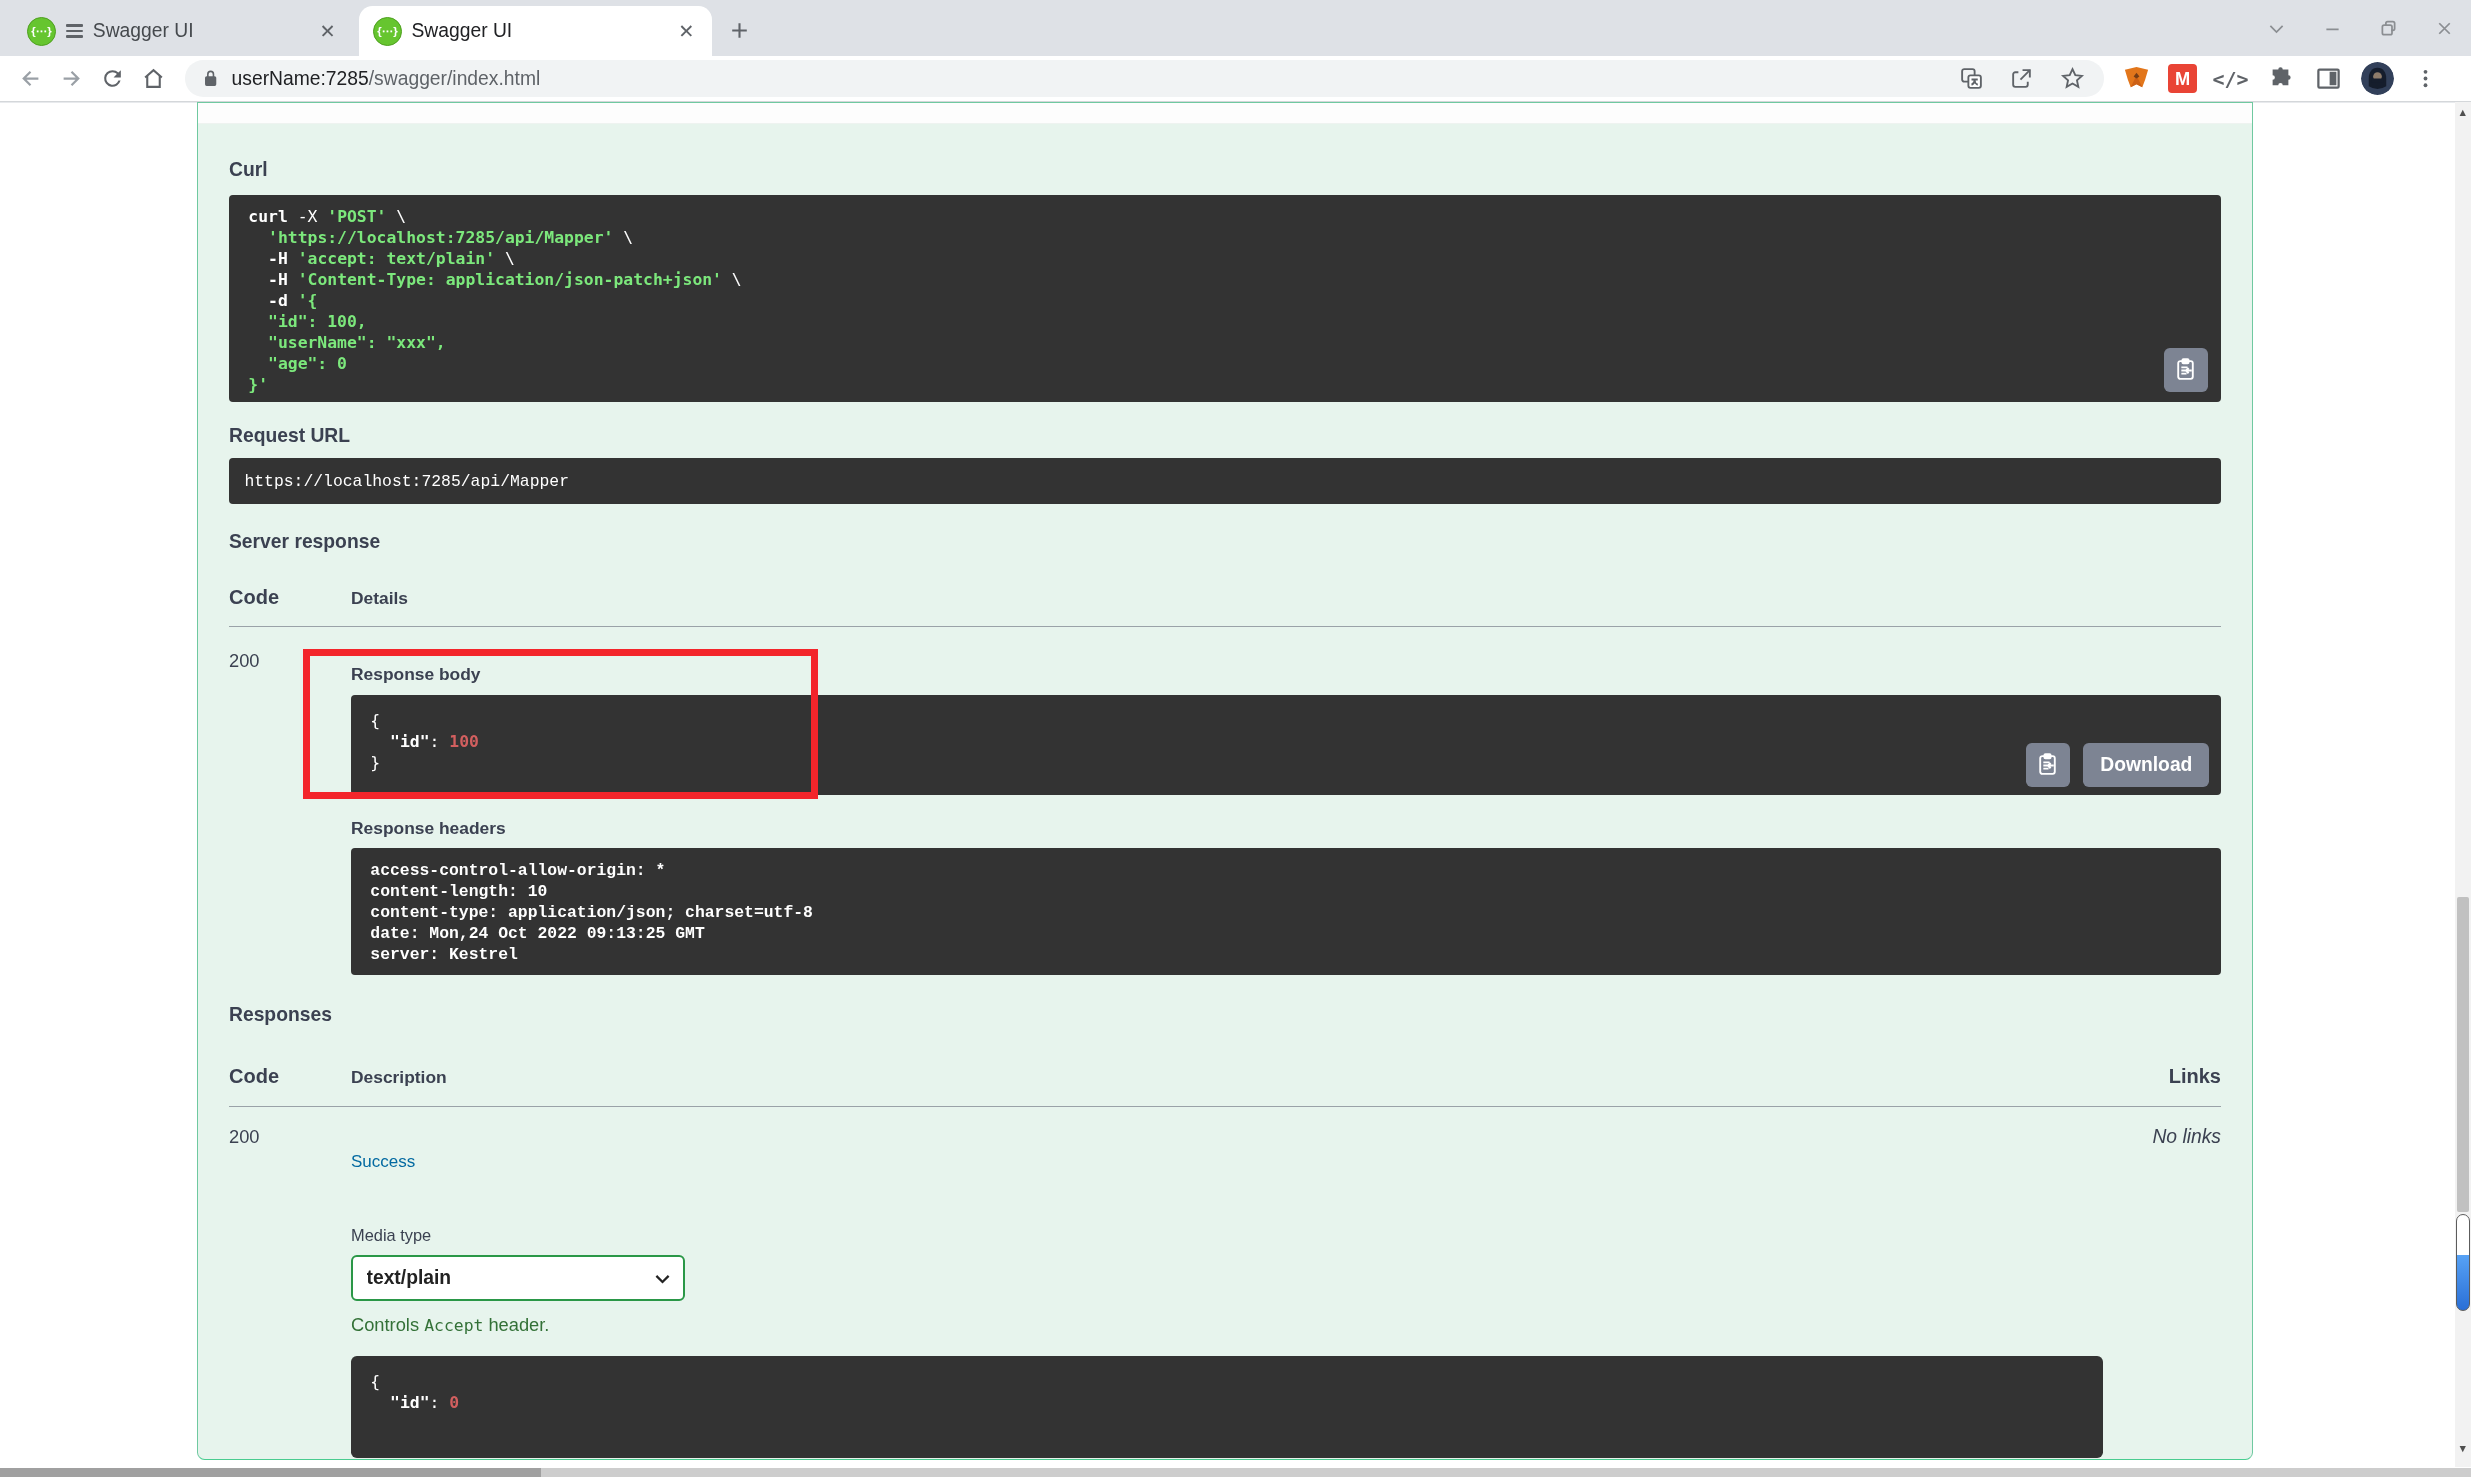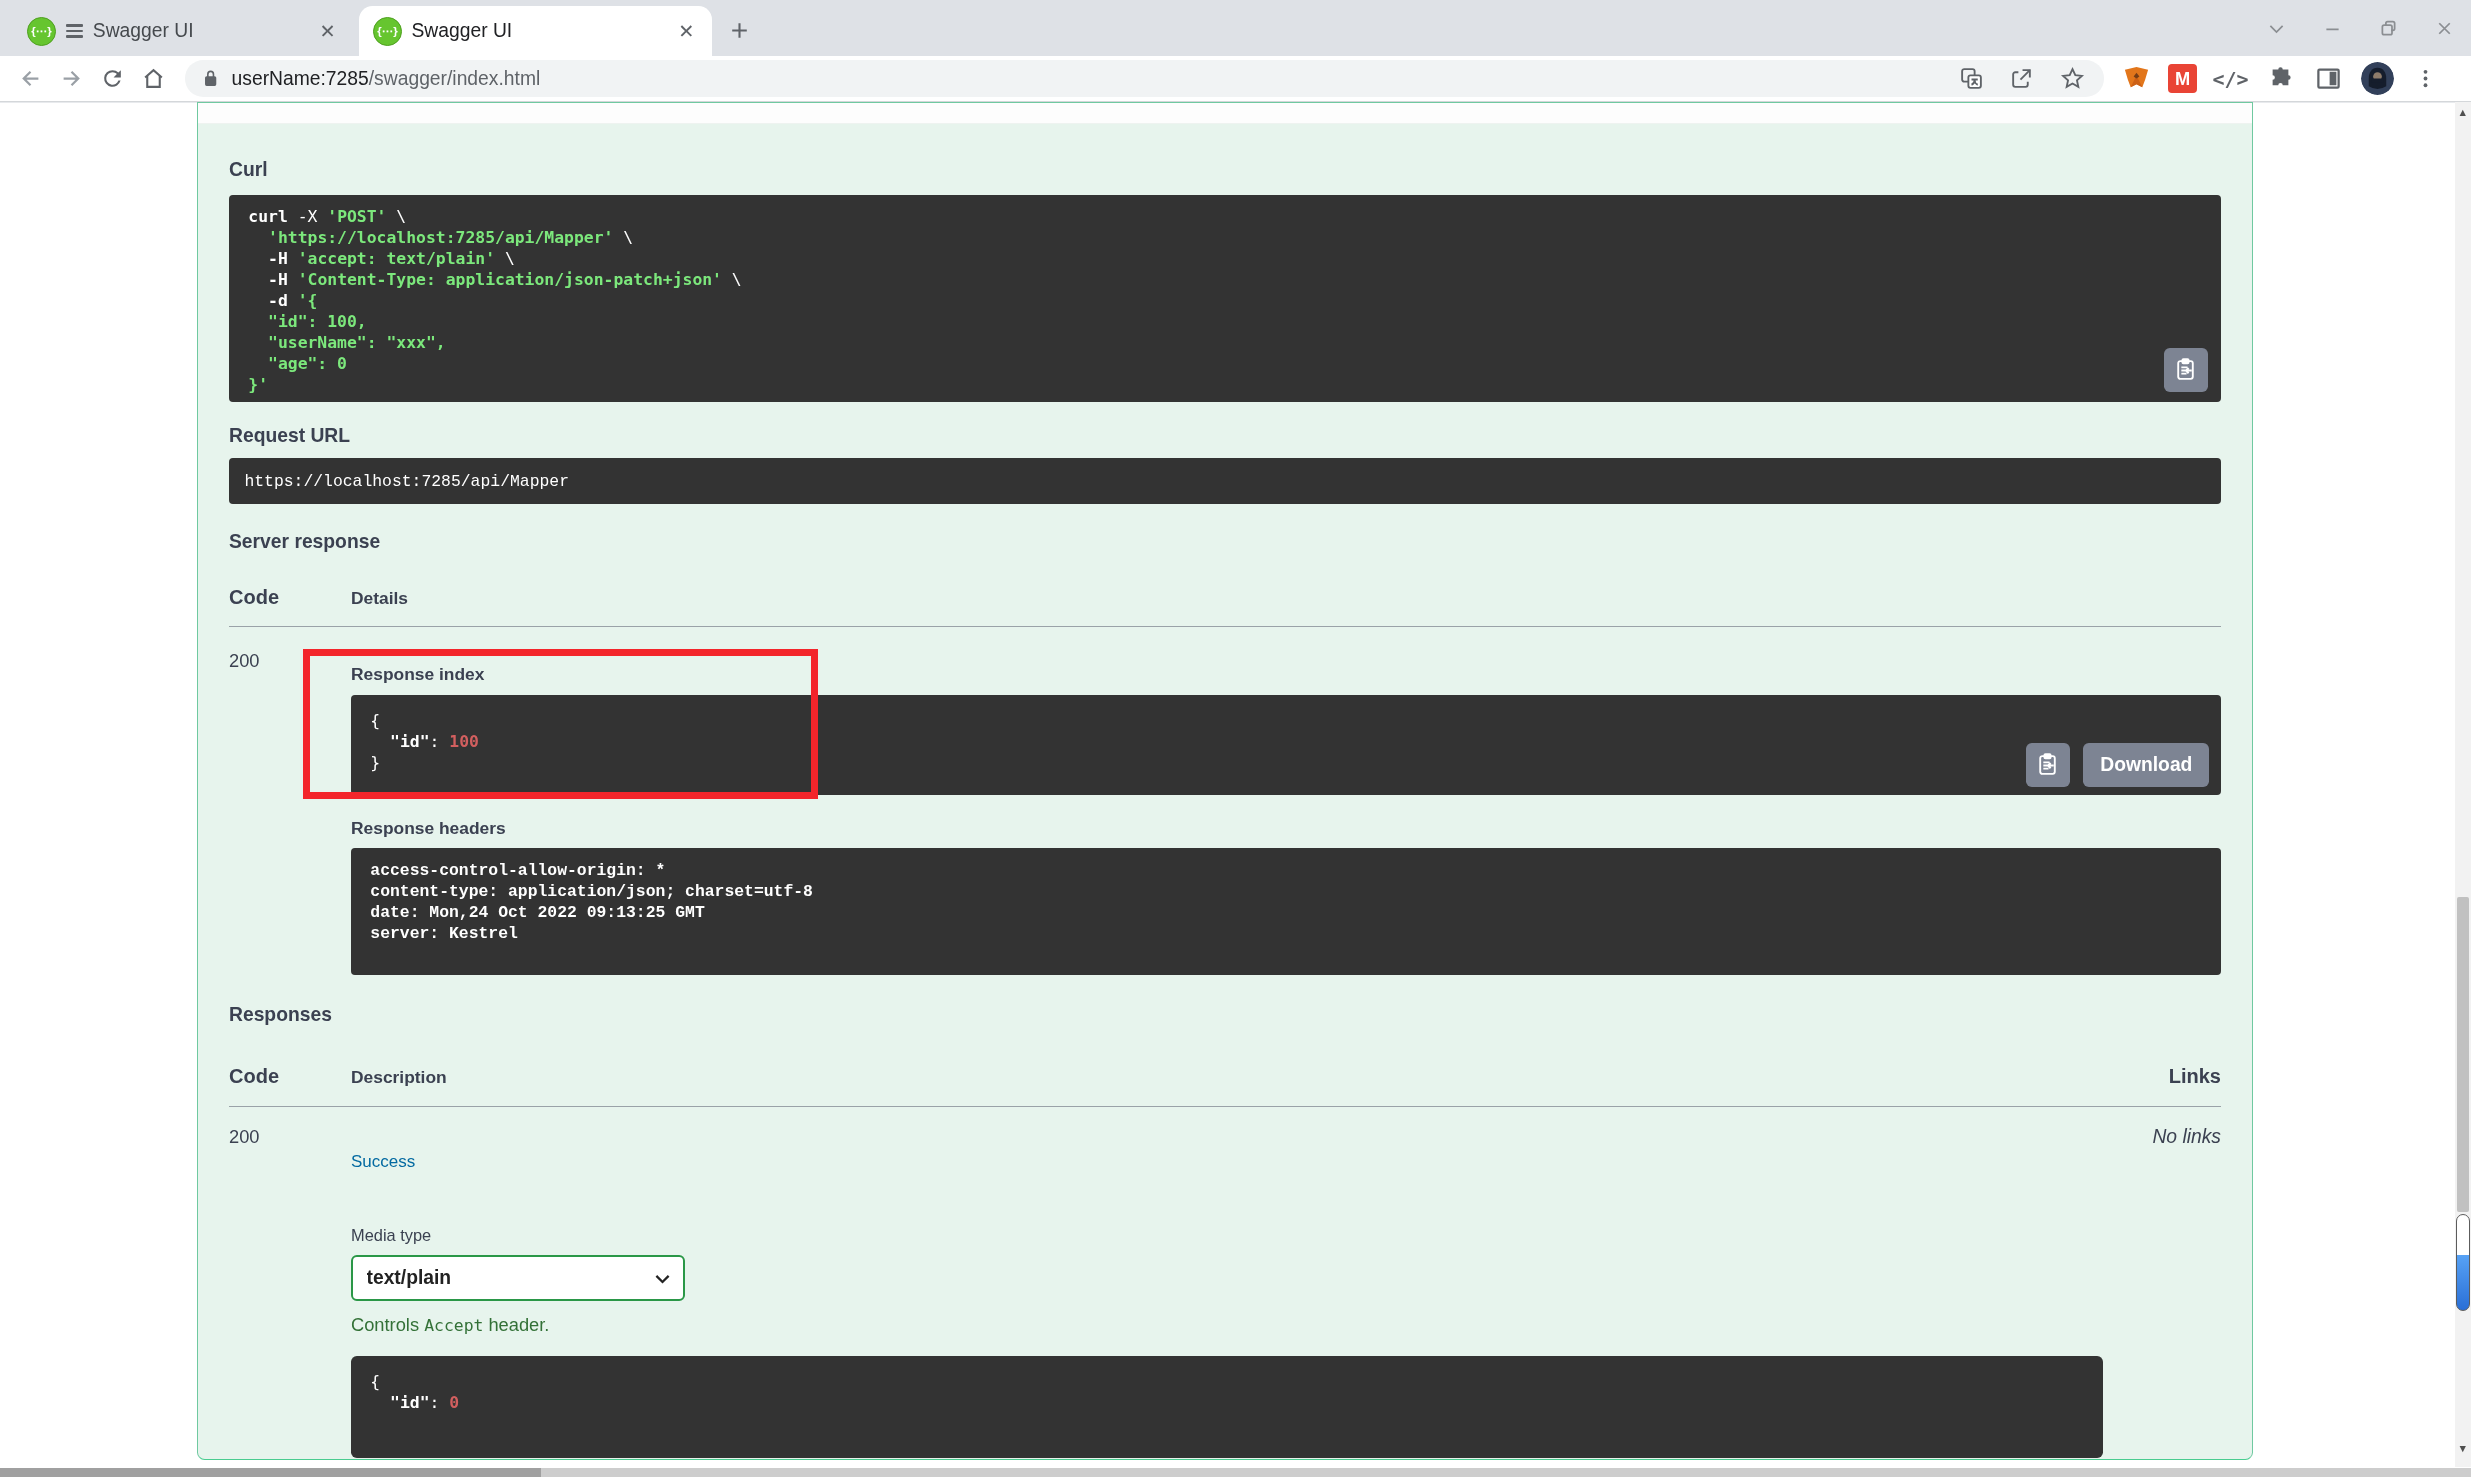--- a/index.html
+++ b/index.html
@@ -312,29 +312,29 @@
     <div class="hdr-row" style="margin-top:33px">
       <div class="col-code th-big">Code</div>
       <div class="th-med">Details</div>
     </div>
     <div class="divider"></div>
 
     <div class="sr-row">
       <div class="col-code status">200</div>
       <div class="sr-right">
         <div class="annotation"></div>
-        <div class="lbl-sm rb-label">Response index</div>
+        <div class="lbl-sm rb-label">Response body</div>
         <pre class="codeblock rb-block"><div><span class="tk-p">{</span></div><div><span class="tk-p">  </span><span class="tk-key">"id"</span><span class="tk-p">: </span><span class="tk-n">100</span></div><div><span class="tk-p">}</span></div><span class="rb-actions"><button class="copy-btn"><svg width="25" height="25" viewBox="0 0 24 24" fill="none" stroke="#fff" stroke-width="1.8">
                   <rect x="5" y="4" width="14" height="17" rx="2"></rect>
                   <rect x="9" y="2" width="6" height="4" rx="1" fill="#fff"></rect>
                   <path d="M8 10h6M8 13h4M8 16h5"></path>
                   <path d="M18 13h-5M15 10.5L12.5 13l2.5 2.5" stroke-width="2"></path>
                 </svg></button><button class="download-btn">Download</button></span></pre>
         <div class="lbl-sm rh-label">Response headers</div>
-        <pre class="codeblock rh-block"><div>access-control-allow-origin: *</div><div>content-type: application/json; charset=utf-8</div><div>date: Mon,24 Oct 2022 09:13:25 GMT</div><div>server: Kestrel</div></pre>
+        <pre class="codeblock rh-block"><div>access-control-allow-origin: *</div><div>content-length: 10</div><div>content-type: application/json; charset=utf-8</div><div>date: Mon,24 Oct 2022 09:13:25 GMT</div><div>server: Kestrel</div></pre>
       </div>
     </div>
 
     <div class="lbl responses-label">Responses</div>
 
     <div class="resp-hdr">
       <div class="col-code th-big">Code</div>
       <div class="resp-desc-col th-med">Description</div>
       <div class="resp-links-col th-big">Links</div>
     </div>

